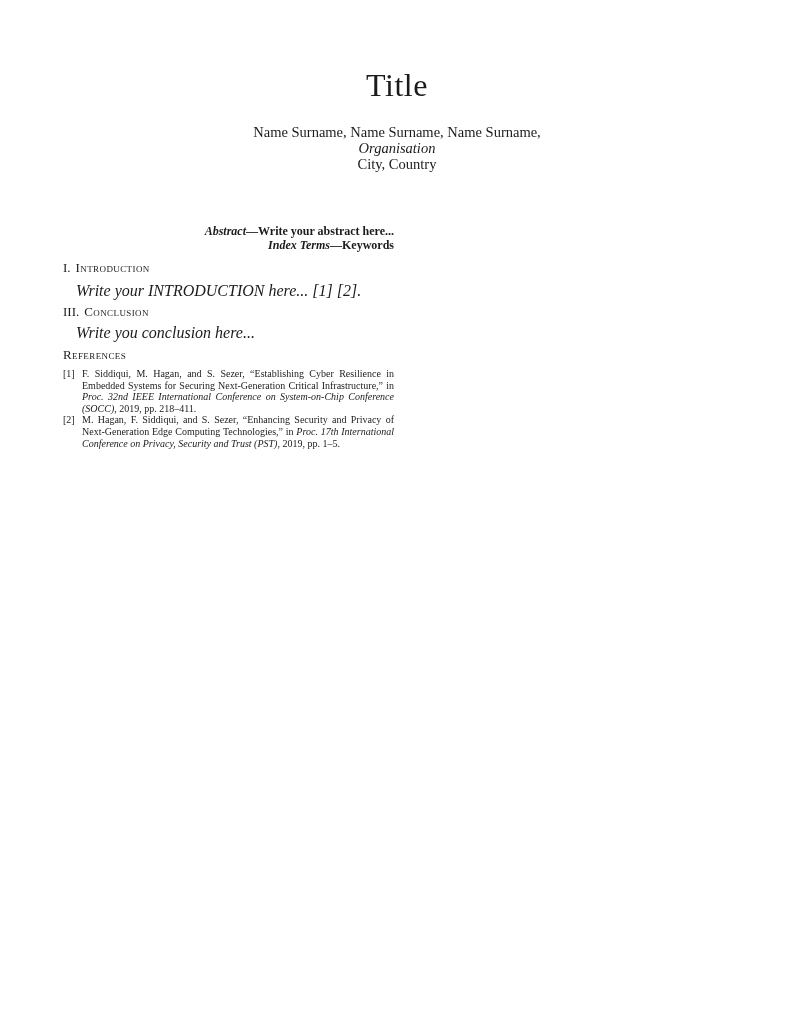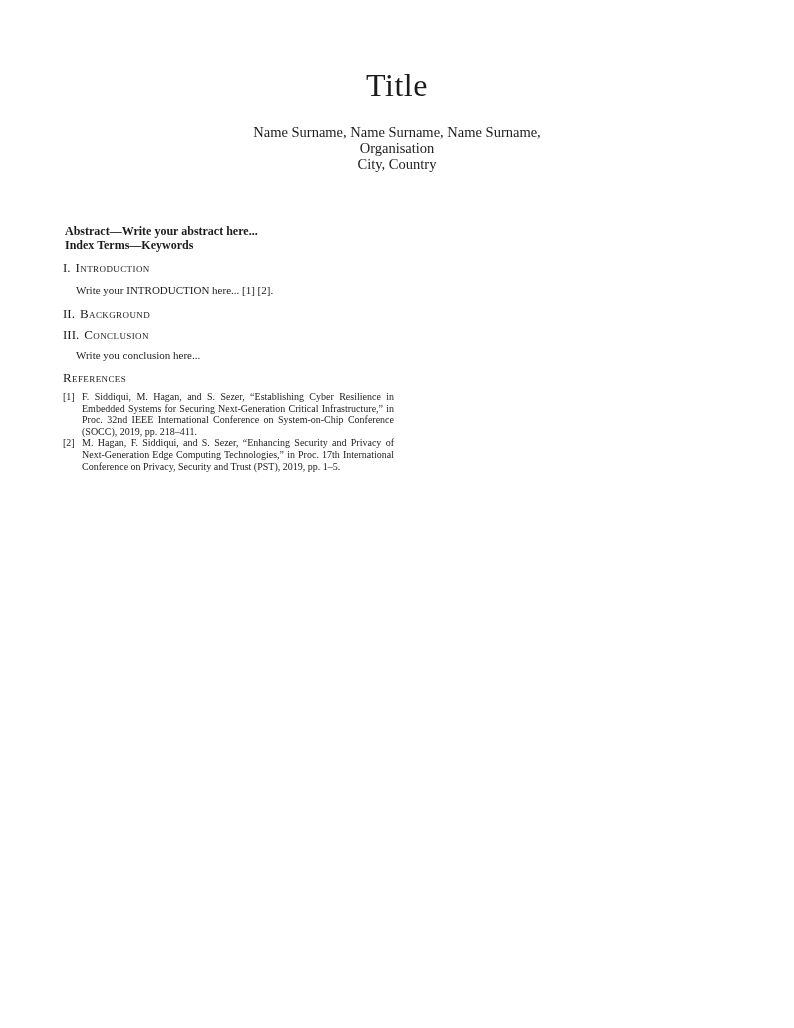--- a/index.html
+++ b/index.html
@@ -26,53 +26,55 @@
     font-size: 32px;
     font-weight: 400;
     line-height: 30px;
     margin: 0 0 24px 0;
     letter-spacing: 0.5px;
   }
   .author-line {
     font-size: 14.5px;
     line-height: 16px;
   }
-  .italic { }
+  .italic { font-style: italic; }
 
   
   .column {
     position: absolute;
     left: 63px; top: 225px;
     width: 331px;
   }
   .column p { margin: 0; }
 
   .abstract-par {
     font-size: 12px;
     line-height: 13.5px;
     font-weight: 700;
     text-indent: 2px;
+    text-align: right;
   }
 
   .section-heading {
     text-align: left;
     font-size: 13px;
     line-height: 14px;
     margin-top: 9px;
     font-weight: 400;
   }
   .section-heading .sec-num { margin-right: 5px; }
   .smallcaps { font-variant: small-caps; letter-spacing: 0.4px; }
 
   .body-par {
-    font-size: 11px;
+    font-size: 16px;
     line-height: 15px;
     text-indent: 13px;
     margin-top: 8px !important;
     text-align: justify;
+    font-style: italic;
   }
   .heading-2 { margin-top: 9px; }
   .heading-3 { margin-top: 7px; }
   .body-conclusion { margin-top: 6px !important; }
   .refs-heading { margin-top: 8px; }
 
   .ref-list {
     margin-top: 6px;
     font-size: 10px;
     line-height: 11.6px;
@@ -102,21 +104,20 @@
   <div class="column">
 
     <p class="abstract-par"><span class="italic">Abstract</span><span>—Write your abstract here...</span></p>
 
     <p class="abstract-par"><span class="italic">Index Terms</span><span>—Keywords</span></p>
 
     <div class="section-heading"><span class="sec-num">I.</span><span class="smallcaps">Introduction</span></div>
 
     <p class="body-par">Write your INTRODUCTION here... [1] [2].</p>
 
-    <div class="section-heading heading-2"><span class="sec-num">II.</span><span class="smallcaps">Background</span></div>
 
     <div class="section-heading heading-3"><span class="sec-num">III.</span><span class="smallcaps">Conclusion</span></div>
 
     <p class="body-par body-conclusion">Write you conclusion here...</p>
 
     <div class="section-heading refs-heading"><span class="smallcaps">References</span></div>
 
     <div class="ref-list">
 
       <div class="ref-item">

